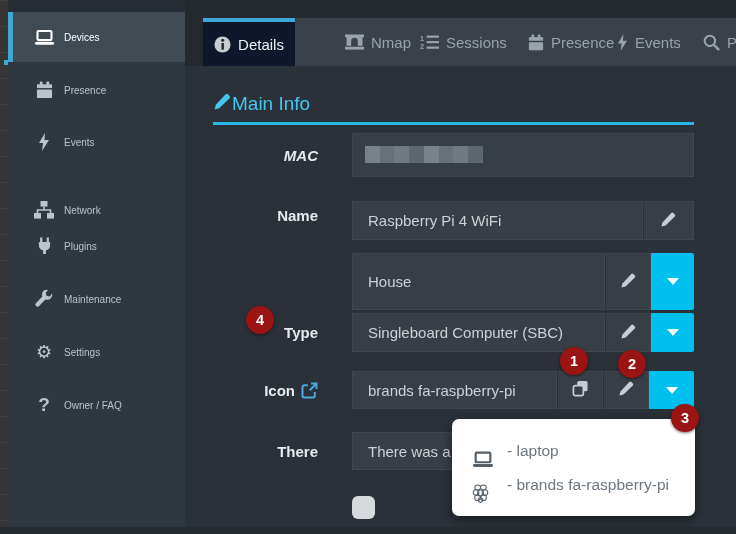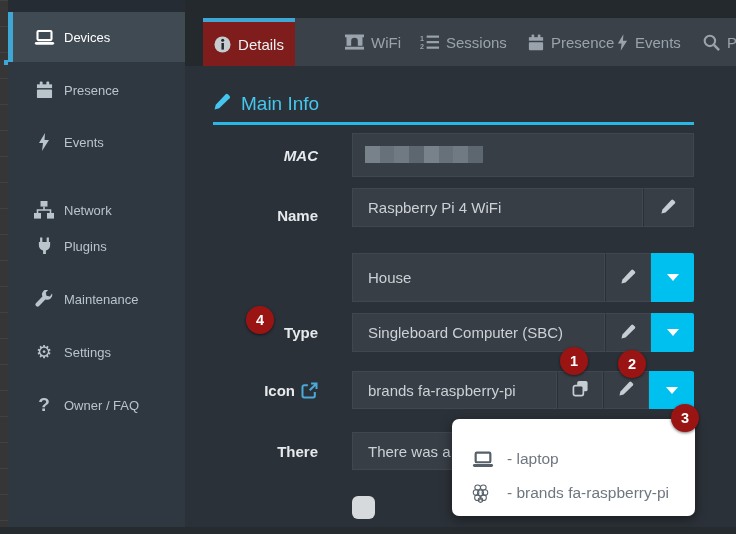--- a/index.html
+++ b/index.html
@@ -11,36 +11,36 @@
   .edge-strip { position:absolute; left:0; top:0; width:8px; height:534px;
     background:repeating-linear-gradient(180deg,#414141 0 1px,#363636 1px 26px); }
   .edge-blue { position:absolute; left:4px; top:60px; width:4px; height:5px; background:#3fa7d6; }
 
   
   .sidebar { position:absolute; left:8px; top:0; width:177px; height:534px; background:#2f3740; }
   .sidebar-topstrip { position:absolute; left:0; top:0; width:177px; height:12px; background:#262c33; }
   .side-item { position:absolute; left:0; width:177px; height:44px; display:flex; align-items:center;
     color:#b9c4cb; cursor:pointer; }
   .side-item .sicon { width:22px; margin-left:25px; display:flex; justify-content:center; align-items:center; }
-  .side-item .slabel { margin-left:9px; font-size:13px; }
+  .side-item .slabel { margin-left:9px; font-size:10px; }
   .side-item.active { top:12px; height:50px; background:#404a53; border-left:5px solid #3fa7d6; color:#ffffff; }
   .side-item.active .sicon { margin-left:20px; }
   .glyph-icon { font-size:18px; line-height:1; }
 
   
   .topbar { position:absolute; left:185px; top:0; width:551px; height:66px; background:#24292e; }
   .tabbar-bg { position:absolute; left:203px; top:18px; width:533px; height:48px; background:#3a4149; }
   .tab { position:absolute; top:18px; height:48px; display:flex; align-items:center; gap:7px;
     color:#9aa3ab; font-size:15px; cursor:pointer; }
-  .tab.active { left:203px; width:92px; justify-content:center; background:#7f1d1d;
+  .tab.active { left:203px; width:92px; justify-content:center; background:#0f172a;
     border-top:4px solid #3fa7d6; color:#eef1f3; }
   .tab .ticon { display:flex; align-items:center; }
 
   
-  .section-title { position:absolute; left:213px; top:92px; display:flex; align-items:center; gap:9px;
+  .section-title { position:absolute; left:213px; top:92px; display:flex; align-items:center; 
     color:#45c6ee; font-size:19px; }
   .section-underline { position:absolute; left:213px; top:122px; width:481px; height:3px; background:#29b7e6; }
 
   .flabel { position:absolute; left:185px; width:133px; text-align:right; color:#e6eaed;
     font-weight:bold; font-size:15px; }
   .fgroup { position:absolute; left:352px; width:342px; display:flex; }
   .finput { background:#373e45; border:1px solid #40474f; color:#ccd1d6; font-size:15px;
     padding:0 15px; height:100%; outline:none; font-family:"Liberation Sans", sans-serif; }
   .fbtn { background:#373e45; border:1px solid #40474f; border-left:1px solid #2b3138;
     color:#c6cdd3; display:flex; align-items:center; justify-content:center; cursor:pointer; }
@@ -51,21 +51,21 @@
   .redaction { position:absolute; left:13px; top:13px; width:118px; height:17px;
     background:repeating-linear-gradient(90deg,#78828a 0 15px,#67717a 15px 29px,#707a83 29px 44px,#5d6770 44px 59px);
     filter:blur(0.4px); }
   .extlink { color:#4aa9d8; margin-left:6px; display:inline-flex; vertical-align:-3px; }
   .checkbox { position:absolute; left:352px; top:496px; width:23px; height:23px;
     background:#d6dadd; border-radius:6px; cursor:pointer; }
 
   
   .dropdown-panel { position:absolute; left:452px; top:419px; width:243px; height:97px; background:#ffffff;
     border-radius:7px; box-shadow:0 3px 12px rgba(0,0,0,0.45); z-index:5; padding-top:23px; }
-  .dd-item { height:34px; display:flex; align-items:center; padding-left:20px; cursor:pointer; }
+  .dd-item { height:34px; display:flex; padding-left:20px; cursor:pointer; }
   .dd-item .dicon { width:26px; display:flex; align-items:center; color:#566069; }
   .dd-item .dlabel { margin-left:9px; color:#6e7780; font-size:15.5px; }
 
   
   .badge { position:absolute; width:28px; height:28px; border-radius:50%; background:#9b1414;
     color:#ffffff; font-size:14.5px; font-weight:bold; display:flex; align-items:center;
     justify-content:center; box-shadow:0 1px 3px rgba(0,0,0,0.55); z-index:9; }
 
   .bottom-strip { position:absolute; left:0; top:527px; width:736px; height:7px; background:#262b30; }
 </style>
@@ -167,21 +167,21 @@
     <span>Details</span>
   </div>
 
   <div class="tab" style="left:345px;">
     <span class="ticon">
       <svg width="19" height="16" viewBox="0 0 20 16">
           <path d="M0 0 h20 v3 h-1.6 v9 h-4.9 v-5 a3.5 3.5 0 0 0 -7 0 v5 H1.6 V3 H0 Z" fill="currentColor"></path>
           <rect x="0" y="13" width="20" height="3" fill="currentColor"></rect>
         </svg>
     </span>
-    <span>WiFi</span>
+    <span>Nmap</span>
   </div>
 
   <div class="tab" style="left:420px;">
     <span class="ticon">
       <svg width="19" height="16" viewBox="0 0 20 16">
           <text x="0" y="6.5" font-size="7.5" font-weight="bold" fill="currentColor">1</text>
           <text x="0" y="15.5" font-size="7.5" font-weight="bold" fill="currentColor">2</text>
           <rect x="7" y="1.2" width="13" height="2.3" fill="currentColor"></rect>
           <rect x="7" y="7" width="13" height="2.3" fill="currentColor"></rect>
           <rect x="7" y="12.8" width="13" height="2.3" fill="currentColor"></rect>
@@ -231,30 +231,30 @@
   </div>
   <div class="section-underline"></div>
 
   <div class="flabel" style="top:147px;font-style:italic;">MAC</div>
   <div class="fgroup" style="top:133px; height:44px;">
     <input class="finput" style="flex: 1 1 0%;" value="">
     <div class="redaction"></div>
   </div>
 
   <div class="flabel" style="top:207px;">Name</div>
-  <div class="fgroup" style="top:188px; height:39px;">
+  <div class="fgroup" style="top:201px; height:39px;">
     <input class="finput" style="flex: 1 1 0%;" value="Raspberry Pi 4 WiFi">
     <button class="fbtn" style="width:51px;">
       <span><svg width="17" height="17" viewBox="0 0 18 18">
             <path d="M1.5 16.5 l1.1-4.4 L12 2.2 a1.5 1.5 0 0 1 2.1 0 l1.6 1.6 a1.5 1.5 0 0 1 0 2.1 L5.9 15.4 Z" fill="currentColor"></path>
           </svg></span>
     </button>
   </div>
 
-  <div class="fgroup" style="top:253px; height:49px;">
+  <div class="fgroup" style="top:253px; height:57px;">
     <input class="finput" style="width: 253px;" value="House">
     <button class="fbtn" style="width:46px;">
       <span><svg width="17" height="17" viewBox="0 0 18 18">
             <path d="M1.5 16.5 l1.1-4.4 L12 2.2 a1.5 1.5 0 0 1 2.1 0 l1.6 1.6 a1.5 1.5 0 0 1 0 2.1 L5.9 15.4 Z" fill="currentColor"></path>
           </svg></span>
     </button>
     <button class="fbtn-cyan" style="width:43px;">
       <span class="caret"></span>
     </button>
   </div>

